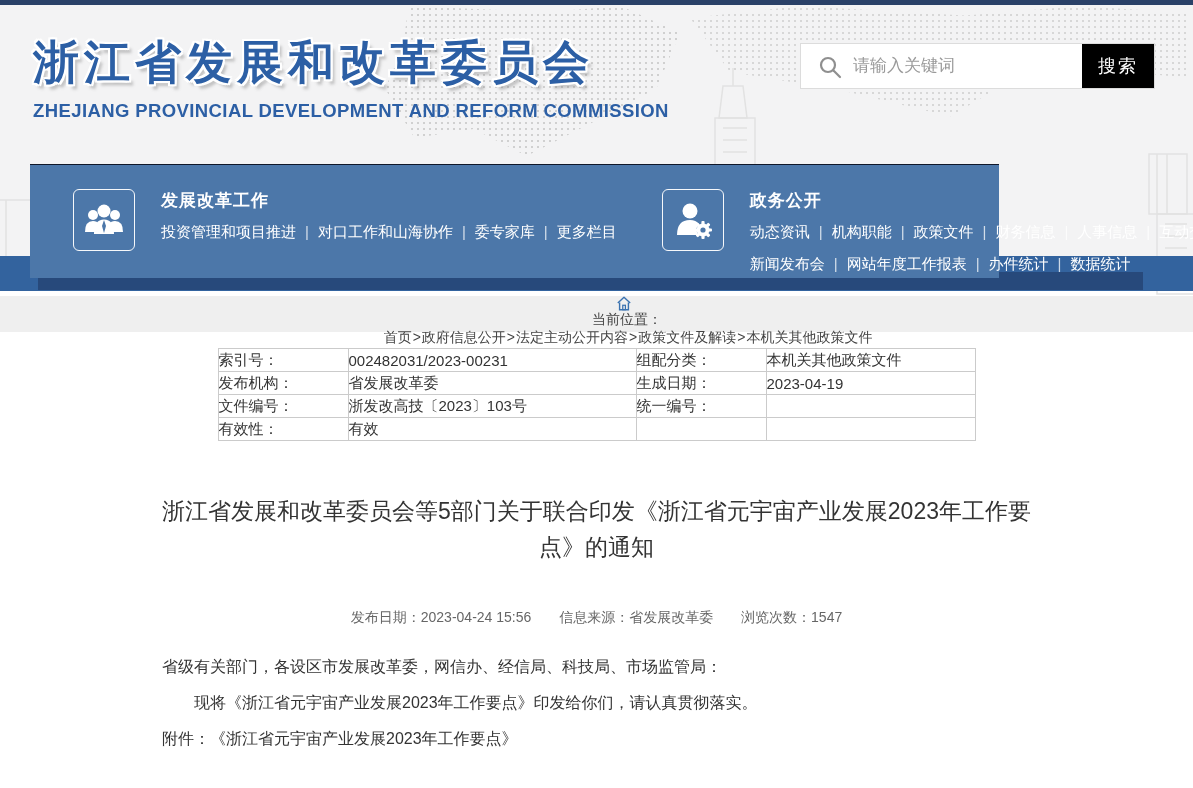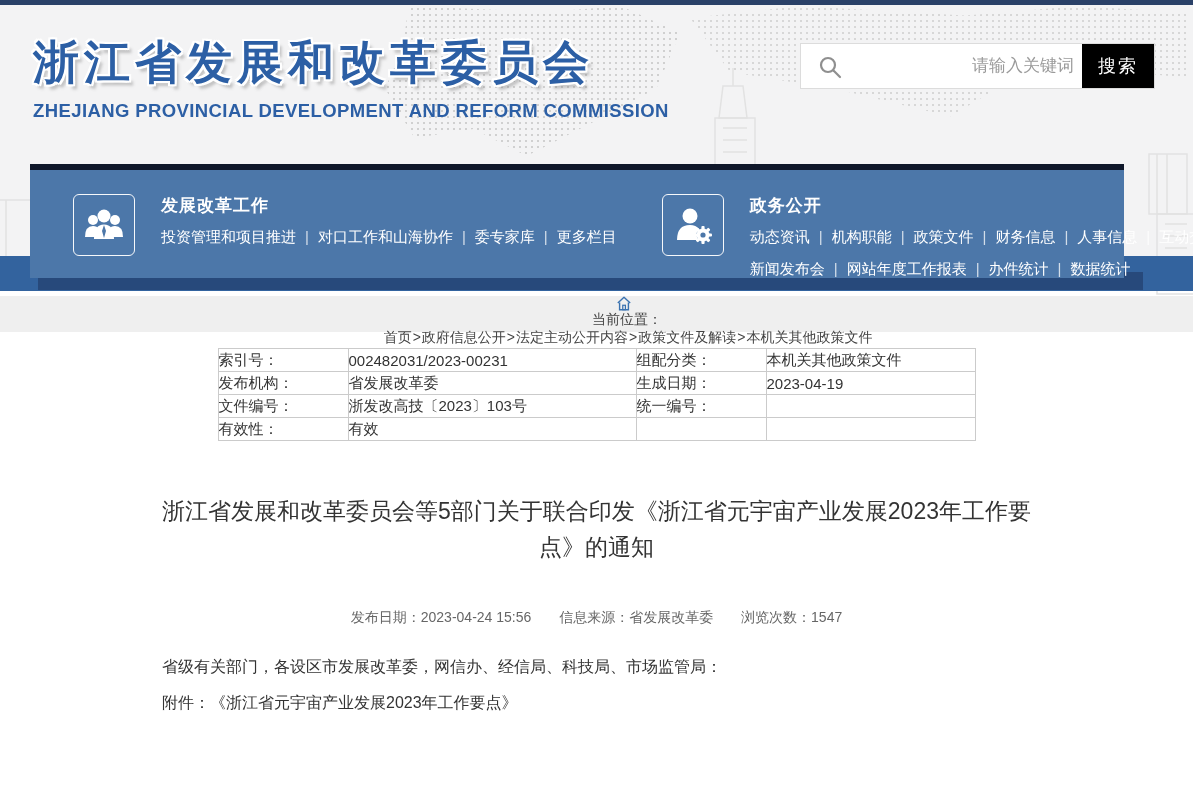--- a/index.html
+++ b/index.html
@@ -31,30 +31,30 @@
     text-shadow: 2px 0 0 #fff, -2px 0 0 #fff, 0 2px 0 #fff, 0 -2px 0 #fff,
                  2px 2px 0 #fff, -2px -2px 0 #fff, 2px -2px 0 #fff, -2px 2px 0 #fff,
                  4px 5px 3px rgba(100,100,100,.35); }
   .brand .en { margin-top:9px; font-size:18.5px; font-weight:bold; color:#2c5fa5; letter-spacing:.4px; }
 
   
   .searchbox { position:absolute; left:800px; top:43px; width:355px; height:46px; z-index:3;
     display:flex; align-items:stretch; background:#fff; border:1px solid #dcdcdc; }
   .search-icon { position:absolute; left:17px; top:11px; width:24px; height:24px; }
   .searchbox input { flex:1; border:0; outline:none; padding:0 8px 0 52px; font-size:17px; color:#be185d;
-    font-family:"Liberation Sans", sans-serif; background:transparent;text-align:right; }
+    font-family:"Liberation Sans", sans-serif; background:transparent; }
   .searchbox input::placeholder { color:#9a9a9a; }
   .searchbox button { width:74px; border:0; background:#000000; color:#fff; font-size:18px; cursor:pointer;
     font-family:"Liberation Sans", sans-serif; letter-spacing:2px; }
 
   
   .strip { position:absolute; left:0; top:256px; width:100%; height:35px; background:#33639e; z-index:2; }
   .panel-shadow { position:absolute; left:38px; top:272px; width:1105px; height:18px; background:#27497b; z-index:3; }
-  .panel { position:absolute; left:30px; top:164px; width:1094px; height:114px; background:#4c77a9; z-index:4;
-    display:flex; border-top:6px solid #0f172a; }
+  .panel { position:absolute; left:30px; top:164px; width:969px; height:114px; background:#4c77a9; z-index:4;
+    display:flex; border-top:1px solid #0f172a; }
   .nav-section { flex:1; display:flex; padding-top:24px; }
   .nav-section.left  { padding-left:43px; }
   .nav-section.right { padding-left:45px; }
   .icon-box { width:62px; height:62px; border:1px solid rgba(255,255,255,.95); border-radius:6px;
     display:flex; align-items:center; justify-content:center; flex:0 0 auto; }
   .nav-texts { margin-left:26px; }
   .nav-title { font-size:17px; font-weight:bold; color:#fff; margin:0 0 11px; letter-spacing:1px; }
   .nav-row { font-size:15px; color:#fff; margin-bottom:13px; white-space:nowrap; }
   .nav-link { cursor:pointer; }
   .sep { margin:0 9px; color:rgba(255,255,255,.75); font-weight:normal; }
@@ -243,17 +243,18 @@
     <div class="article-title">浙江省发展和改革委员会等5部门关于联合印发《浙江省元宇宙产业发展2023年工作要点》的通知</div>
 
     <div class="article-info">
       <span class="inf"><span class="inf-label">发布日期：</span><span>2023-04-24 15:56</span></span>
       <span class="inf"><span class="inf-label">信息来源：</span><span>省发展改革委</span></span>
       <span class="inf"><span class="inf-label">浏览次数：</span><span>1547</span></span>
     </div>
 
     <div class="article-body">
       <p>省级有关部门，各设区市发展改革委，网信办、经信局、科技局、市场监管局：</p>
+      <p class="indent">现将《浙江省元宇宙产业发展2023年工作要点》印发给你们，请认真贯彻落实。</p>
       <p class="attachment"><span>附件：</span><span class="attachment-link">《浙江省元宇宙产业发展2023年工作要点》</span></p>
     </div>
 
   </div>
 </div>
 
 </body></html>

